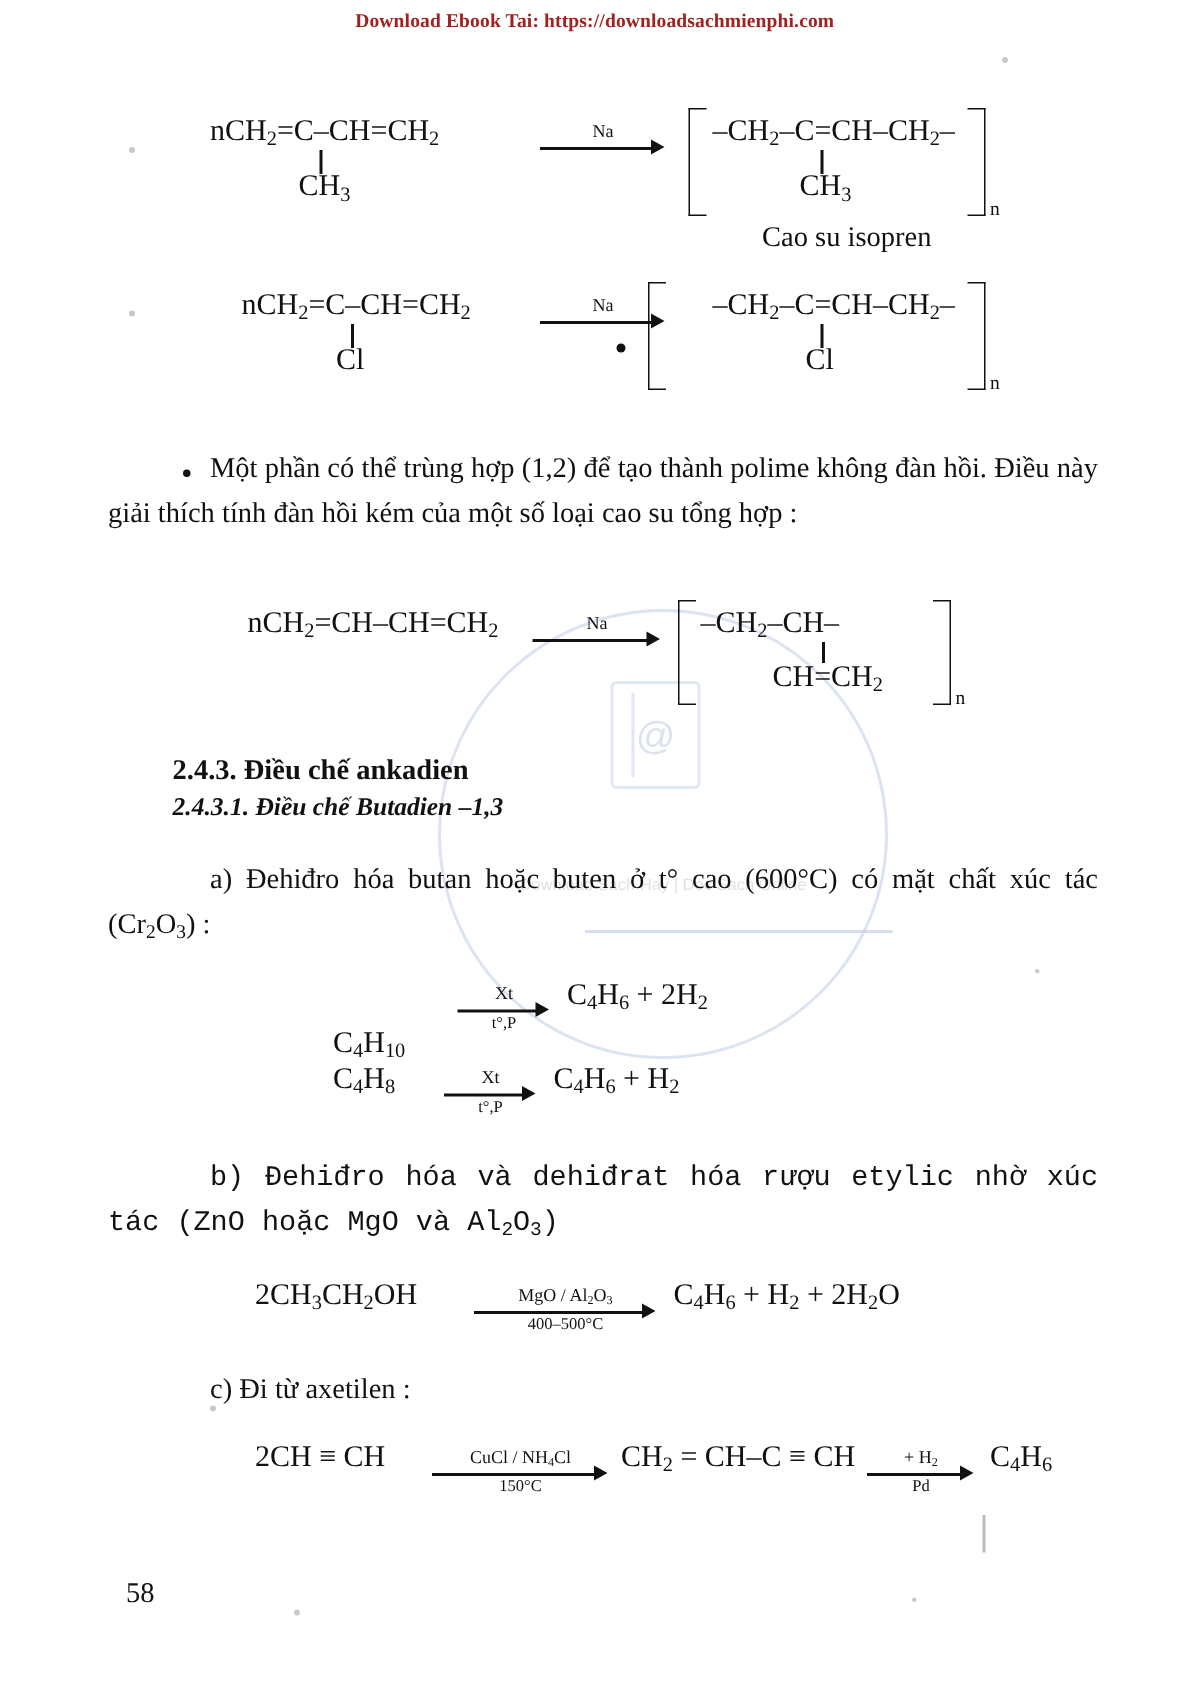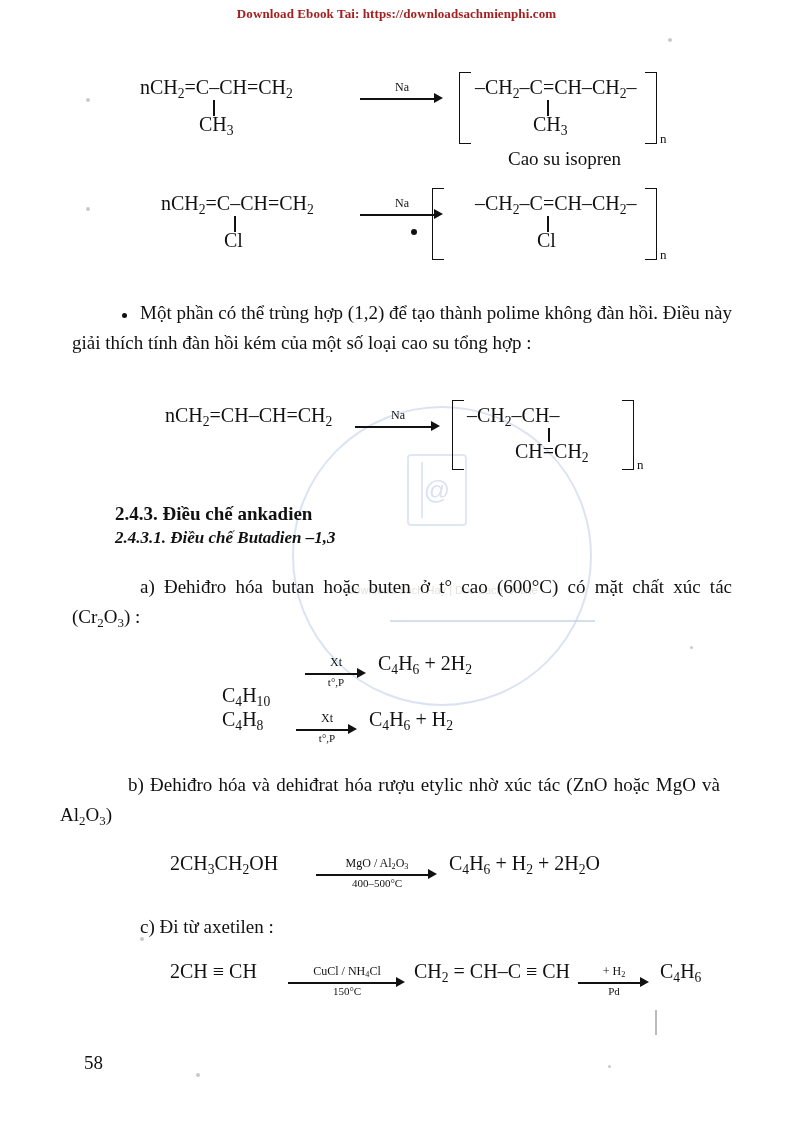--- a/index.html
+++ b/index.html
@@ -342,21 +342,21 @@
   <div class="arrow" style="left:296px; top:719px; width:62px; height:20px;">
     <div class="line" style="width:54px;"></div>
     <div class="head" style="left:52px;"></div>
     <div class="above">Xt</div>
     <div class="below">t°,P</div>
   </div>
   <div class="eq" style="left:369px; top:708px;">
     <span>C</span><sub class="s">4</sub><span>H</span><sub class="s">6</sub><span> + H</span><sub class="s">2</sub>
   </div>
 
-  <div class="para" style="left:60px; top:770px; width:660px; text-indent:68px;">
+  <div class="para" style="left:72px; top:770px; width:660px; text-indent:68px;font-family:Liberation Mono, monospace;">
     <span>b) Đehiđro hóa và dehiđrat hóa rượu etylic nhờ xúc tác (ZnO hoặc MgO và Al</span><sub class="s">2</sub><span>O</span><sub class="s">3</sub><span>)</span>
   </div>
 
   <div class="eq" style="left:170px; top:852px;">
     <span>2CH</span><sub class="s">3</sub><span>CH</span><sub class="s">2</sub><span>OH</span>
   </div>
   <div class="arrow" style="left:316px; top:863px; width:122px; height:22px;">
     <div class="line" style="width:114px;"></div>
     <div class="head" style="left:112px;"></div>
     <div class="above"><span>MgO / Al</span><sub class="s">2</sub><span>O</span><sub class="s">3</sub></div>

